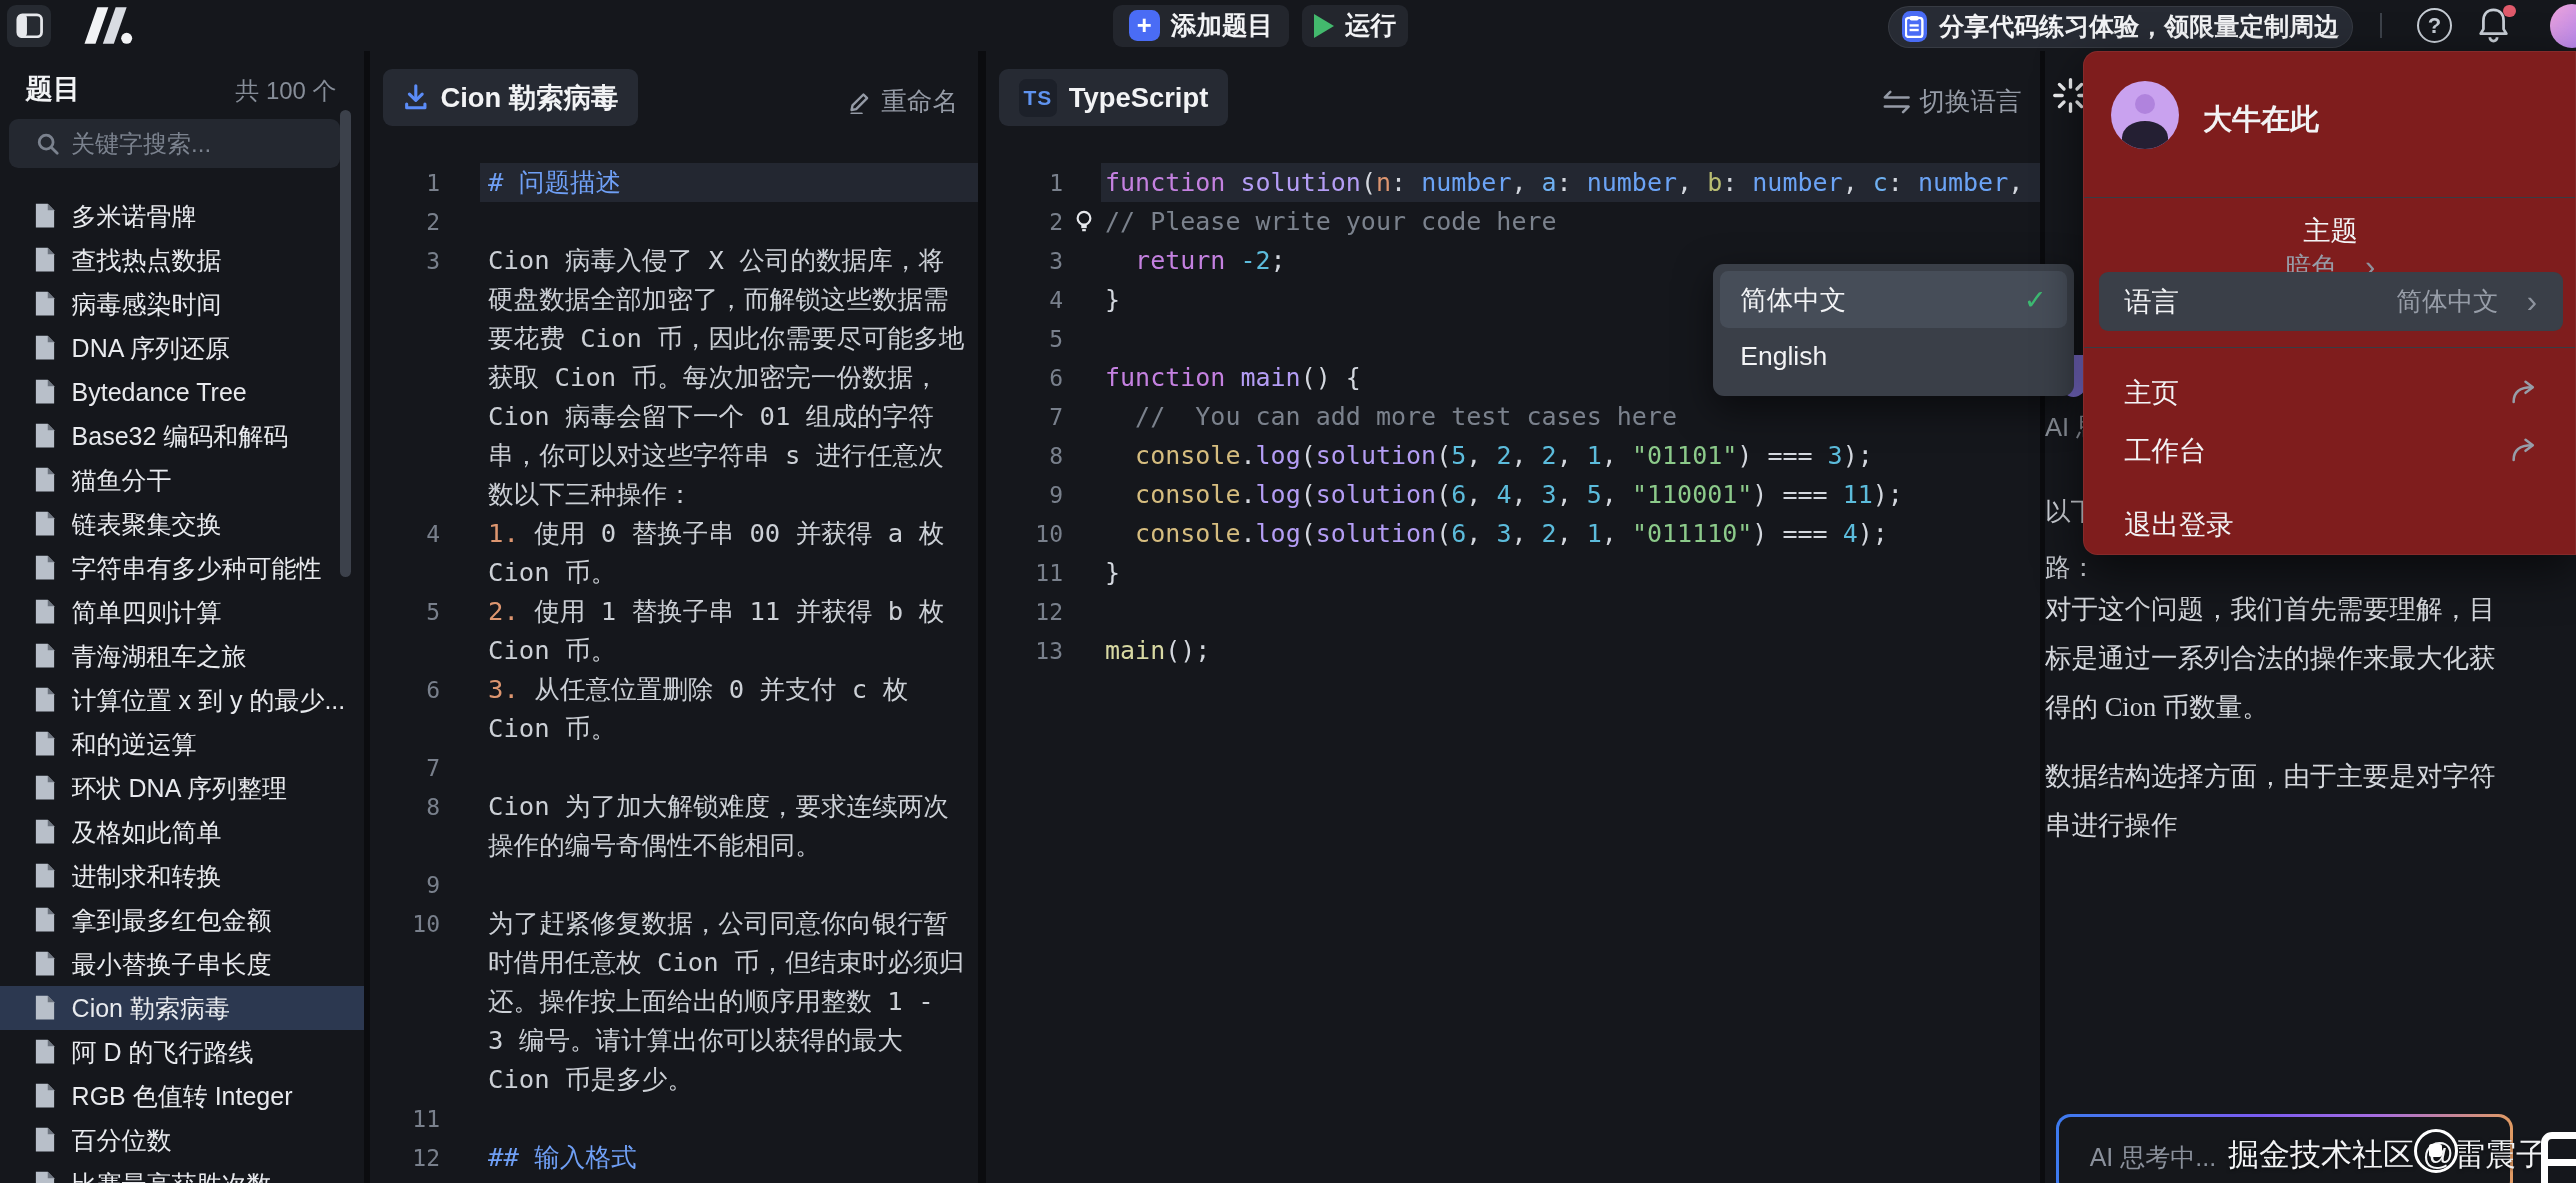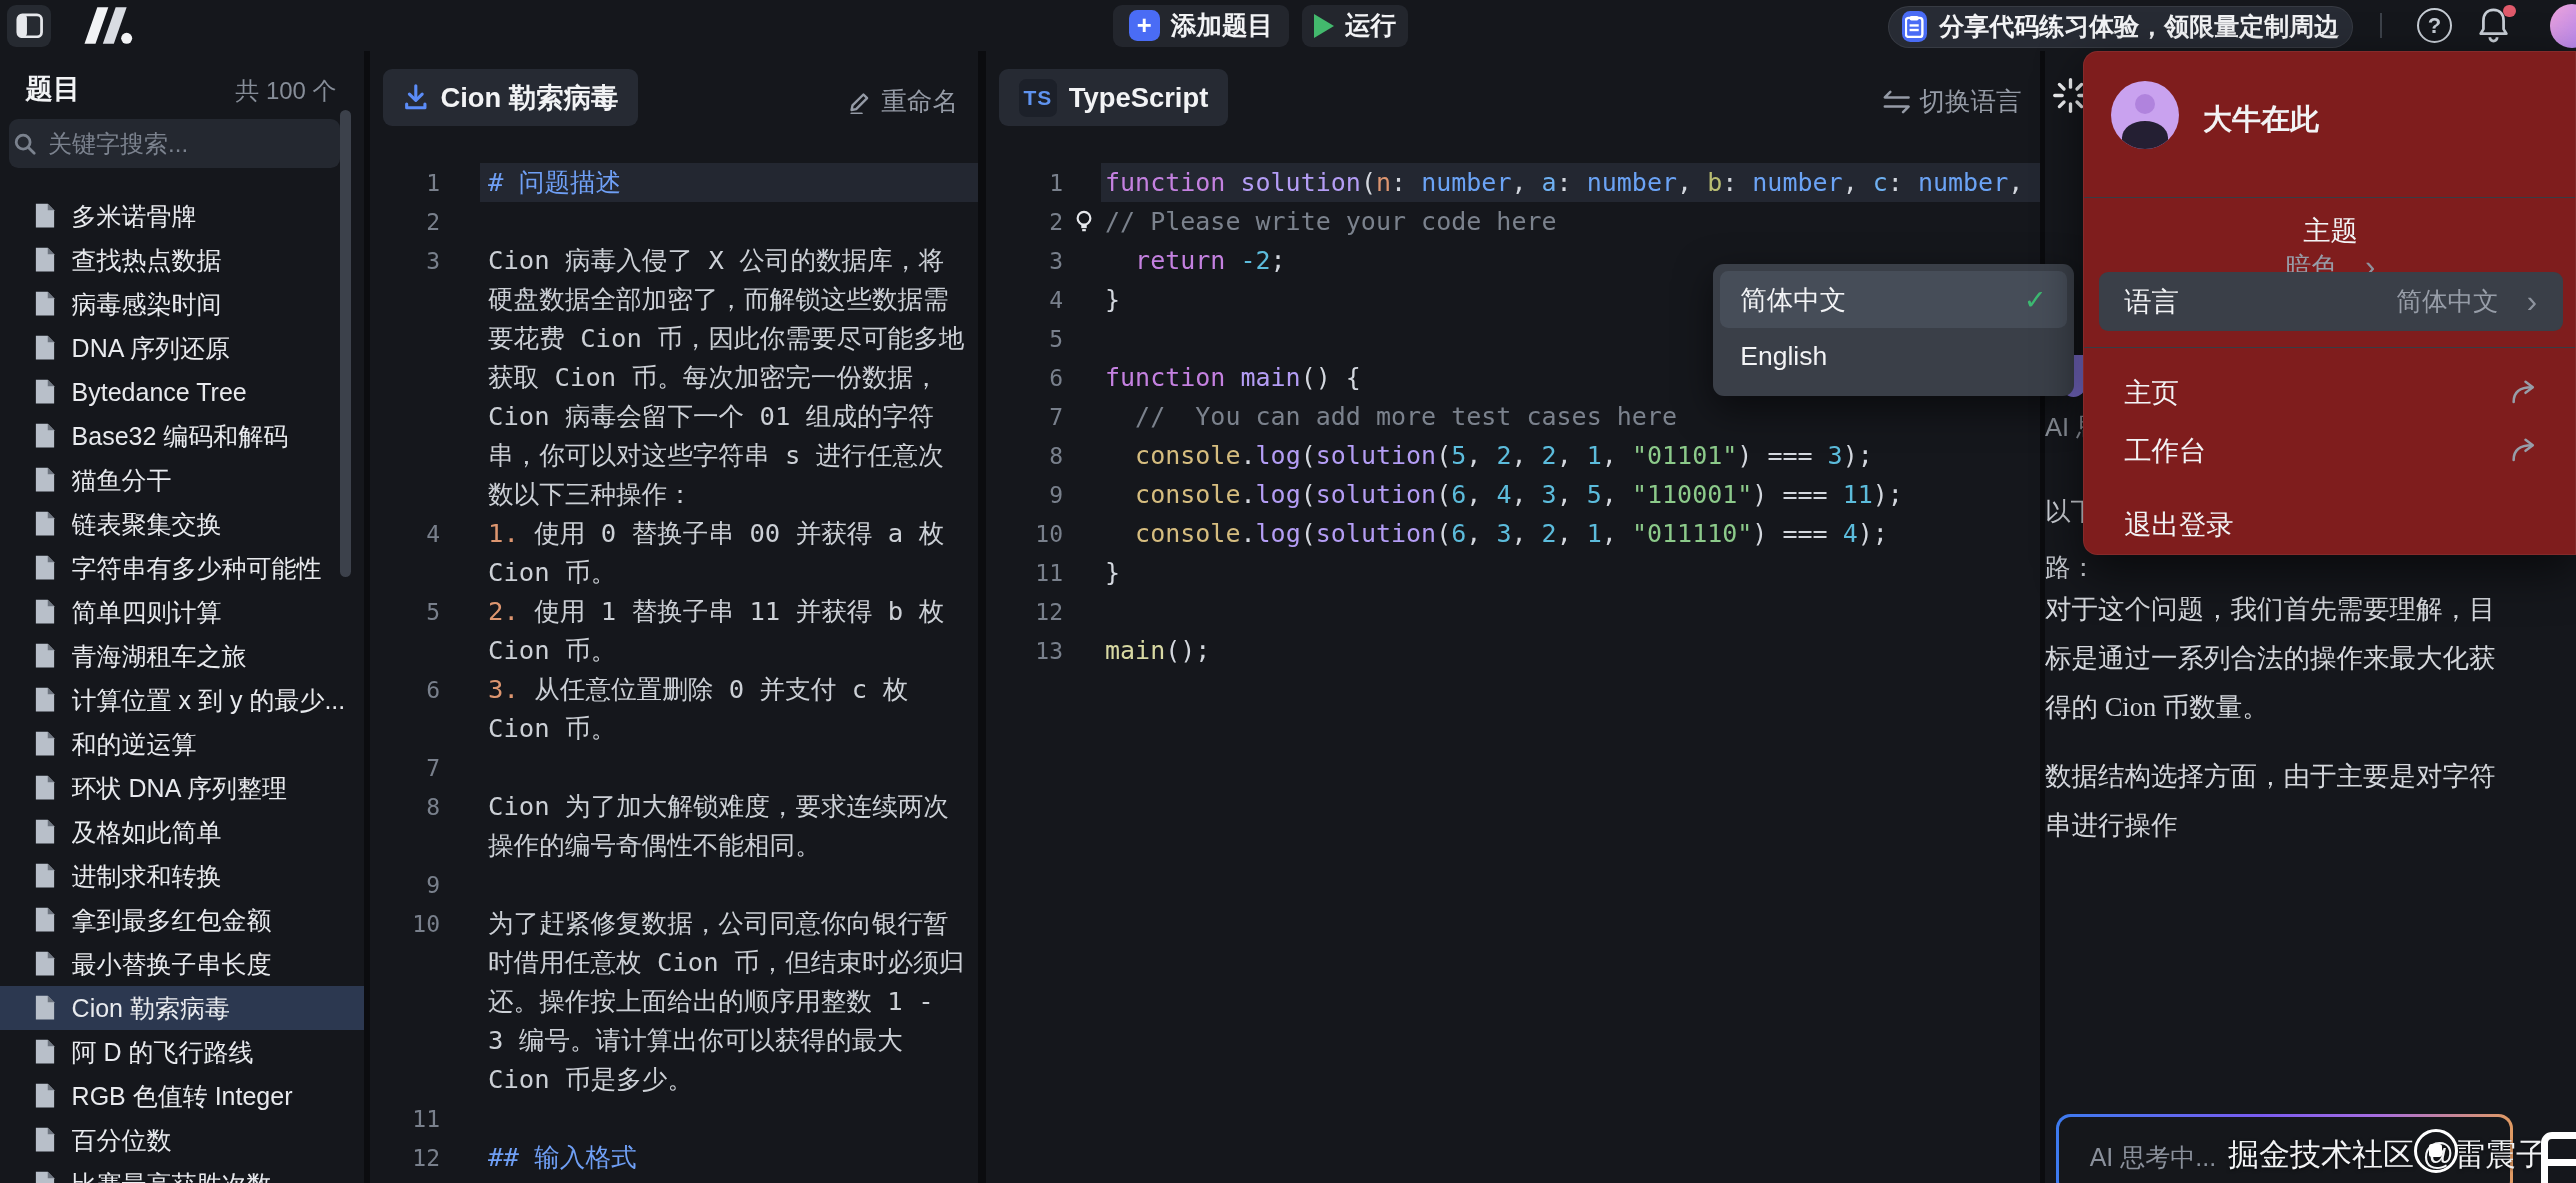--- a/index.html
+++ b/index.html
@@ -24,21 +24,21 @@
   #tb-divider { position:absolute; left:2380px; top:12.8px; width:1.8px; height:25.6px; background:#3c4149; }
   #help-btn { position:absolute; left:2417px; top:8.2px; width:35px; height:35px; border:2.7px solid #c6ccd4; border-radius:50%; color:#c6ccd4; font-size:22px; font-weight:700; display:flex; align-items:center; justify-content:center; cursor:pointer; }
   #bell-btn { position:absolute; left:2477px; top:6.4px; width:38px; height:38px; cursor:pointer; }
   #bell-dot { position:absolute; right:-0.9px; top:-1.8px; width:12.8px; height:12.8px; border-radius:50%; background:#e05a6b; }
   #tb-avatar { position:absolute; left:2550px; top:3.7px; width:44px; height:44px; border-radius:50%; background:linear-gradient(135deg,#eda4da,#a97ef0); }
 
   
   #sidebar { left:0; top:51px; width:364px; height:1132px; background:#15171c; }
   #sb-title { position:absolute; left:25.6px; top:20px; font-size:27.4px; font-weight:700; color:#f2f3f5; }
   #sb-count { position:absolute; right:27.4px; top:24px; font-size:24px; color:#868d98; }
-  #sb-search { position:absolute; left:9.1px; top:68px; width:331px; height:49px; background:#242830; border-radius:9.1px; display:flex; align-items:center; gap:11px; padding:0 4px; cursor:text; }
+  #sb-search { position:absolute; left:9.1px; top:68px; width:331px; height:49px; background:#242830; border-radius:9.1px; display:flex; align-items:center; gap:11px; padding:0 27px; cursor:text; }
   #sb-search-ph { font-size:24px; color:#7b828e; }
   #sb-list { position:absolute; left:0; top:143px; width:364px; height:990px; overflow:hidden; }
   .sb-item { position:relative; height:44px; display:flex; align-items:center; gap:14.6px; padding:0 12.8px 0 33px; cursor:pointer; white-space:nowrap; }
   .sb-item.sel { background:#2c3850; }
   .sb-item .lbl { font-size:25px; color:#e8eaee; overflow:hidden; text-overflow:ellipsis; }
   #sb-scroll { position:absolute; left:340px; top:59px; width:11px; height:467px; border-radius:5.5px; background:#3c414b; }
 
   .gapline { position:absolute; top:51px; height:1132px; background:#0b0c0f; }
 
   

